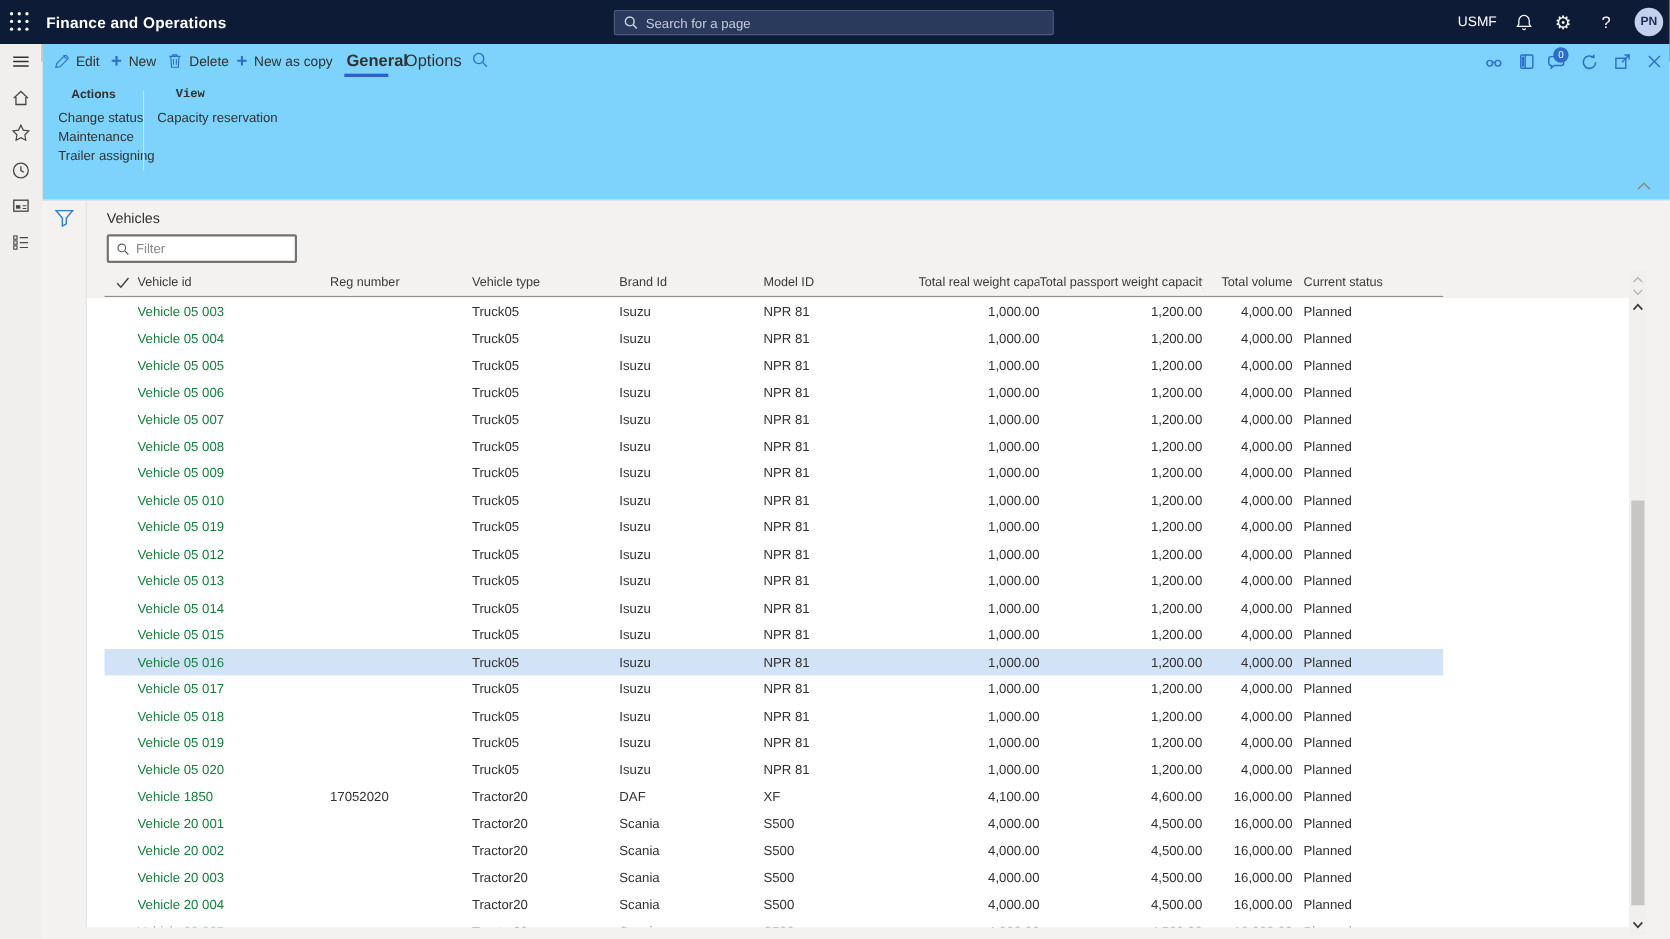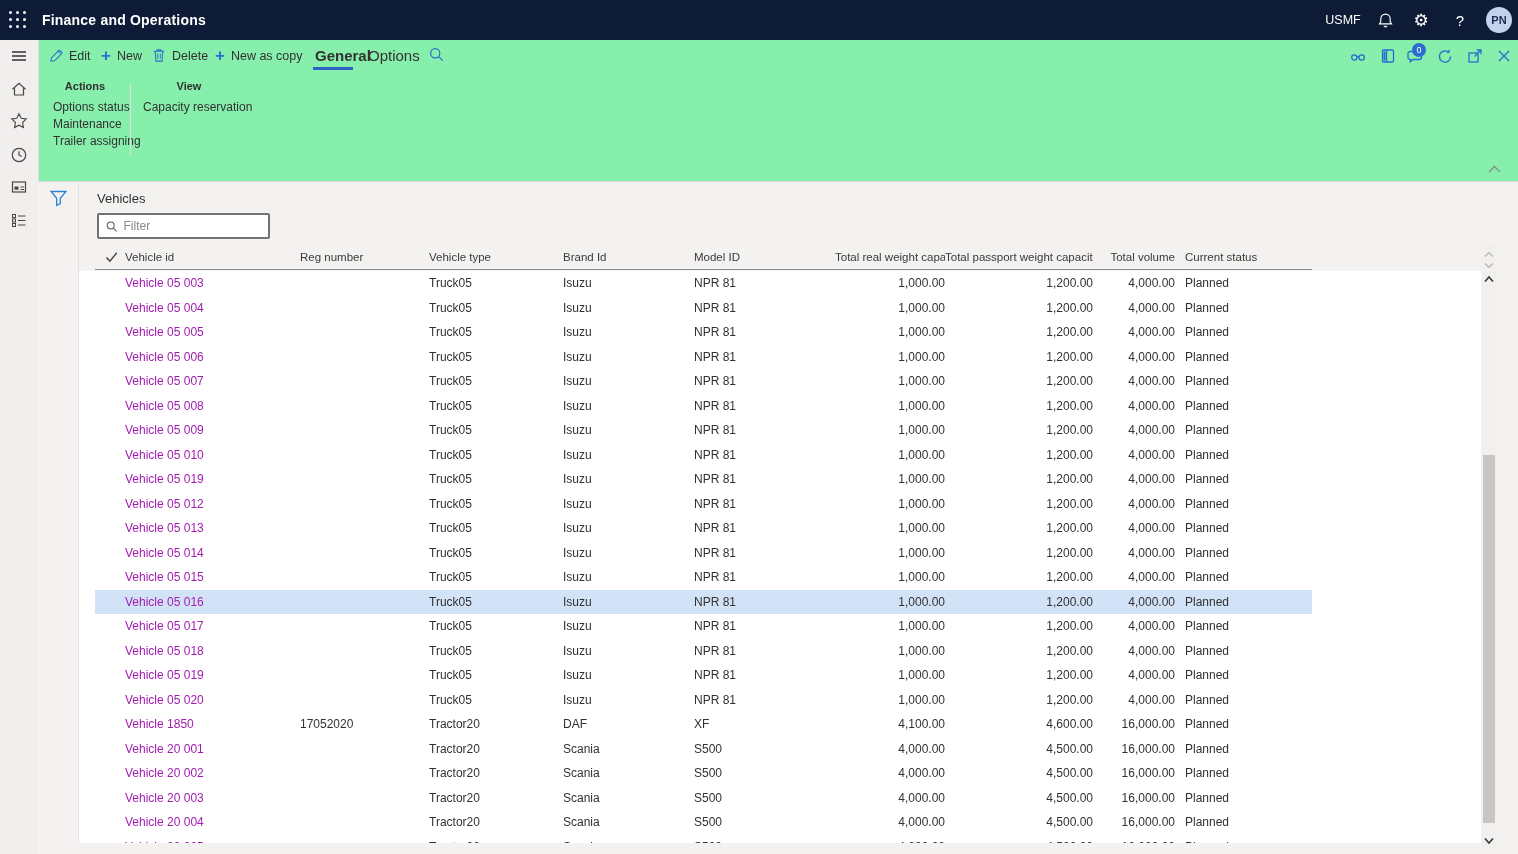--- a/index.html
+++ b/index.html
@@ -28,21 +28,21 @@
             background:#c4d1ee; color:#1d2a4d; font-size:11px; font-weight:bold;
             display:flex; align-items:center; justify-content:center; cursor:pointer; }
 
   
   #left-rail { position:absolute; left:0; top:40px; width:38px; height:814px; background:#f0efee; }
   #rail-border { position:absolute; left:38px; top:40px; width:1px; height:143px; background:#e1dfdd; }
   .rail-icon { position:absolute; left:10px; width:18px; height:18px; cursor:pointer; color:#484644; }
 
   
   #action-panel { position:absolute; left:39px; top:40px; width:1479px; height:142px;
-                  background:#86efac; border-bottom:1px solid #d8d6d4; }
+                  background:#7dd3fc; border-bottom:1px solid #d8d6d4; }
   .ap-btn { position:absolute; top:0; height:31px; display:flex; align-items:center; gap:6px;
             font-size:12.5px; color:#323130; cursor:pointer; }
   .ap-btn .plus { color:#2b6cd0; font-size:17px; font-weight:bold; line-height:1; }
   .tab { position:absolute; top:0; height:31px; line-height:31px; font-size:15px;
          color:#323130; cursor:pointer; }
   .tab.active { font-weight:bold; }
   #tab-underline { position:absolute; left:274px; top:27px; width:40px; height:3px; background:#2b62c8; }
   .ap-search { position:absolute; left:390px; top:7px; cursor:pointer; }
   .ap-right-icon { position:absolute; top:7px; width:18px; height:18px; cursor:pointer; color:#2b6cd0; }
   #msg-badge { position:absolute; left:1373px; top:3px; width:14px; height:14px; border-radius:50%;
@@ -74,21 +74,21 @@
   .h-cell.right { text-align:right; }
   .h-cell.pad { padding-left:10px; }
   #grid-white { position:absolute; left:79px; top:271px; width:1402px; height:572px; background:#fff;
                 overflow:hidden; }
   #grid-body { position:absolute; left:16px; top:0; width:1217px; }
   .grid-row { height:24.5px; align-items:center; cursor:pointer; }
   .grid-row.selected { background:#d3e3f7; }
   .cell { font-size:12px; color:#323130; white-space:nowrap; overflow:hidden; }
   .cell.right { text-align:right; }
   .cell.pad { padding-left:10px; }
-  .cell.link { color:#a21caf; }
+  .cell.link { color:#15803d; }
 
   
   #vscroll { position:absolute; left:1481px; top:245px; width:16px; height:605px; background:#f1f0ef; }
   #vthumb { position:absolute; left:2px; top:210px; width:12px; height:368px; background:#c8c6c4; cursor:pointer; }
   .scroll-arrow { position:absolute; left:3px; cursor:pointer; }
   svg { display:block; }
 </style>
 </head>
 <body>
 
@@ -98,20 +98,27 @@
       <span></span>
       <span></span>
       <span></span>
       <span></span>
       <span></span>
       <span></span>
       <span></span>
       <span></span>
   </div>
   <div class="app-title">Finance and Operations</div>
+  <div class="top-search">
+    <svg width="13" height="13" viewBox="0 0 13 13">
+      <circle cx="5.5" cy="5.5" r="4" fill="none" stroke="#cfd6e4" stroke-width="1.3"></circle>
+      <line x1="8.6" y1="8.6" x2="12" y2="12" stroke="#cfd6e4" stroke-width="1.3"></line>
+    </svg>
+    <input placeholder="Search for a page" style="">
+  </div>
   <div class="tb-right" id="company">USMF</div>
   <div class="tb-right tb-icon" id="bell">
     <svg width="17" height="17" viewBox="0 0 18 18">
       <path d="M9 2.2a5 5 0 0 0-5 5v3.2L2.6 12.6h12.8L14 10.4V7.2a5 5 0 0 0-5-5z" fill="none" stroke="#fff" stroke-width="1.2"></path>
       <path d="M7.4 14.6a1.7 1.7 0 0 0 3.2 0" fill="none" stroke="#fff" stroke-width="1.2"></path>
     </svg>
   </div>
   <div class="tb-right tb-icon" id="gear">⚙</div>
   <div class="tb-right tb-icon" id="help">?</div>
   <div id="avatar">PN</div>
@@ -220,25 +227,25 @@
         <path d="M8.5 9.5L15 3M10.8 3H15v4.2" fill="none" stroke="currentColor" stroke-width="1.3"></path>
       </svg>
   </div>
   <div class="ap-right-icon" style="left:1456px;">
     <svg width="18" height="18" viewBox="0 0 18 18">
         <path d="M4 4l10 10M14 4L4 14" stroke="currentColor" stroke-width="1.3"></path>
       </svg>
   </div>
 
   <div class="group-title" style="left:9px; width:74px;">Actions</div>
-  <div class="group-item" style="left:14px; top:60px;">Options status</div>
+  <div class="group-item" style="left:14px; top:60px;">Change status</div>
   <div class="group-item" style="left:14px; top:77px;">Maintenance</div>
   <div class="group-item" style="left:14px; top:94px;">Trailer assigning</div>
   <div id="group-divider"></div>
-  <div class="group-title" style="left:108px; width:84px;">View</div>
+  <div class="group-title" style="left:92px; width:84px;font-family:Liberation Mono, monospace;">View</div>
   <div class="group-item" style="left:104px; top:60px;">Capacity reservation</div>
 
   <div id="collapse-chevron">
     <svg width="15" height="10" viewBox="0 0 15 10">
         <path d="M2 8l5.5-5.5L13 8" fill="none" stroke="currentColor" stroke-width="1.3"></path>
       </svg>
   </div>
 </div>
 
 <div id="funnel">

